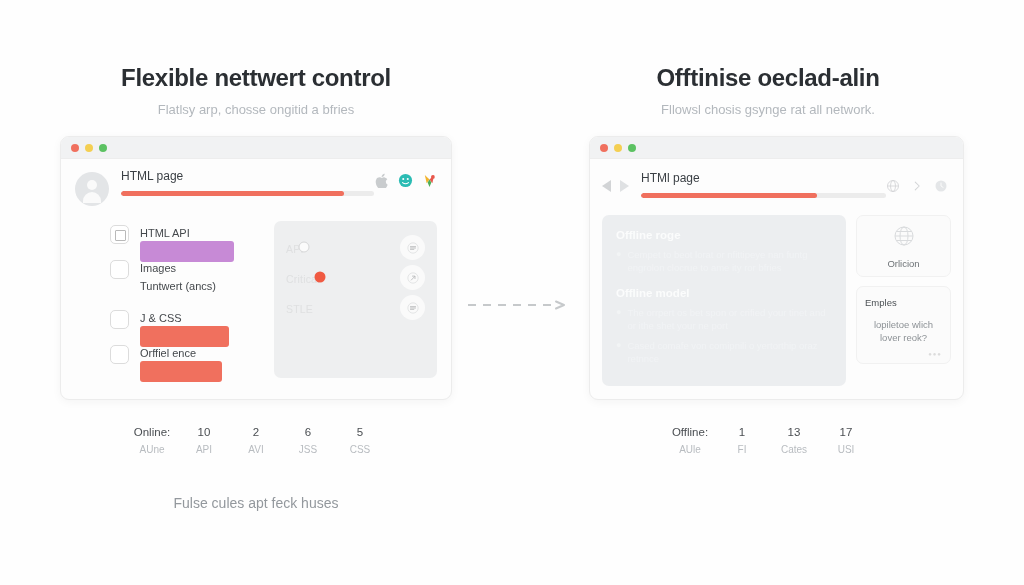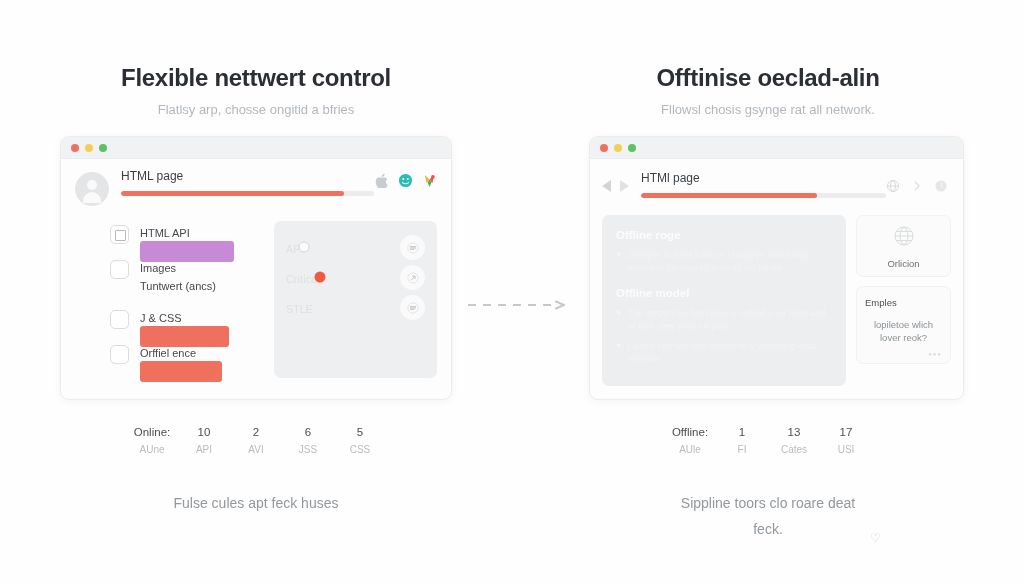--- a/index.html
+++ b/index.html
@@ -422,25 +422,20 @@
       <div class="stat">
         <div class="v">13</div>
         <div class="k">Cates</div>
       </div>
       <div class="stat">
         <div class="v">17</div>
         <div class="k">USI</div>
       </div>
     </div>
 
-    <div class="caption">
-      <span>Sippline toors clo roare deat</span><br>
-      <span>feck.</span>
-      <span class="heart">♡</span>
-    </div>
   </div>
 
   <div class="connector">
     <svg width="100" height="10" viewBox="0 0 100 10">
       <path d="M0 5 H88" stroke="#c6c9cb" stroke-width="2" stroke-dasharray="8 7"></path>
       <path d="M88 1.5 L96 5 L88 8.5" stroke="#c6c9cb" stroke-width="2" fill="none" stroke-linecap="round" stroke-linejoin="round"></path>
     </svg>
   </div>
 
 </div>

